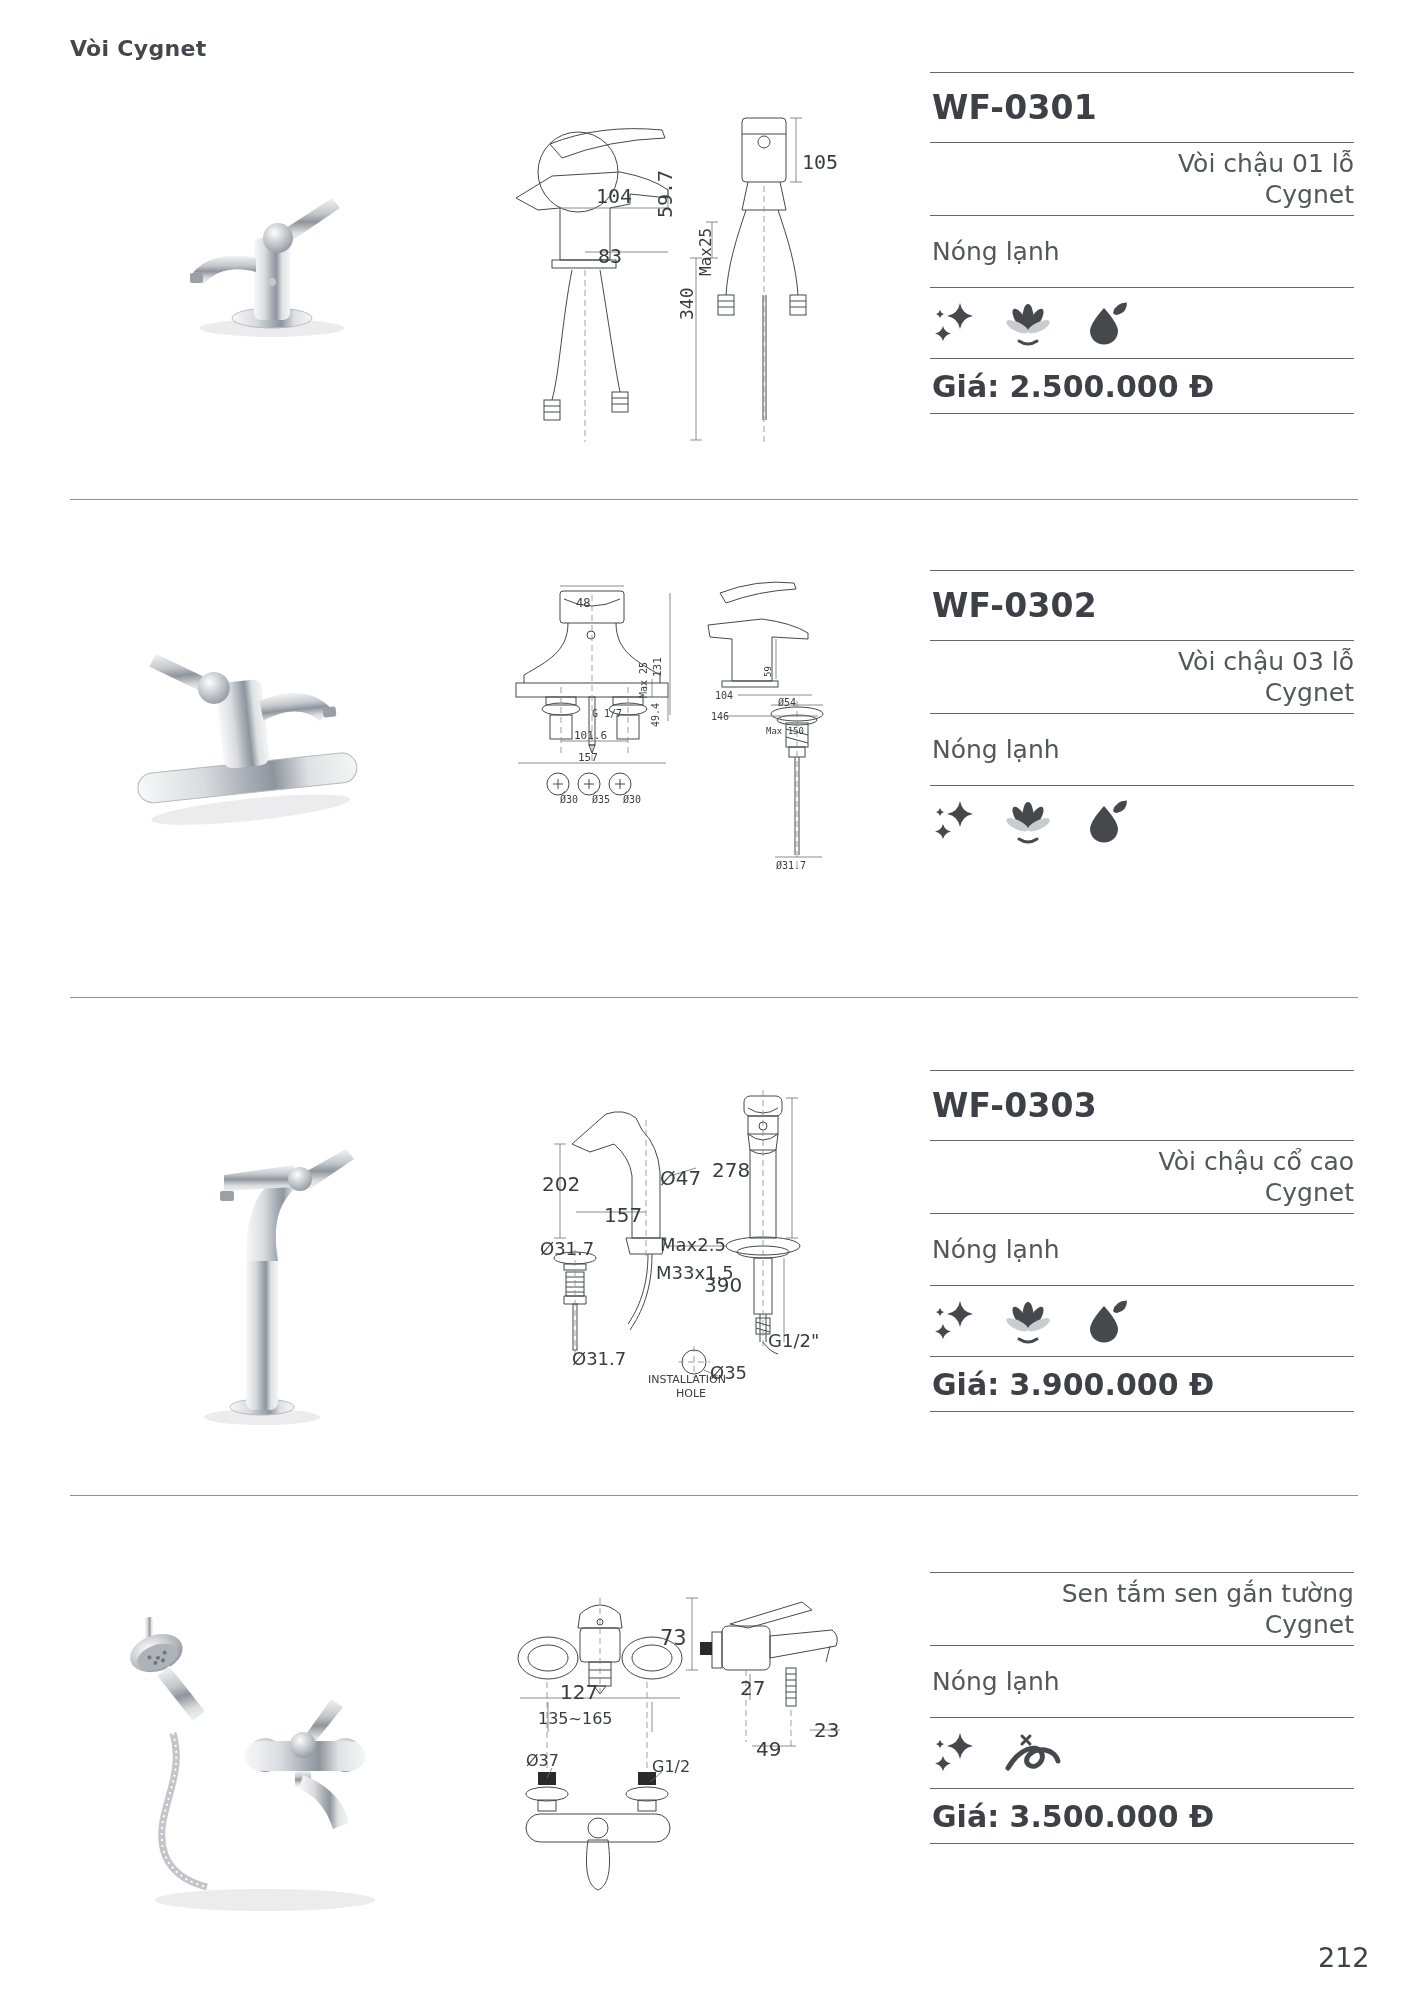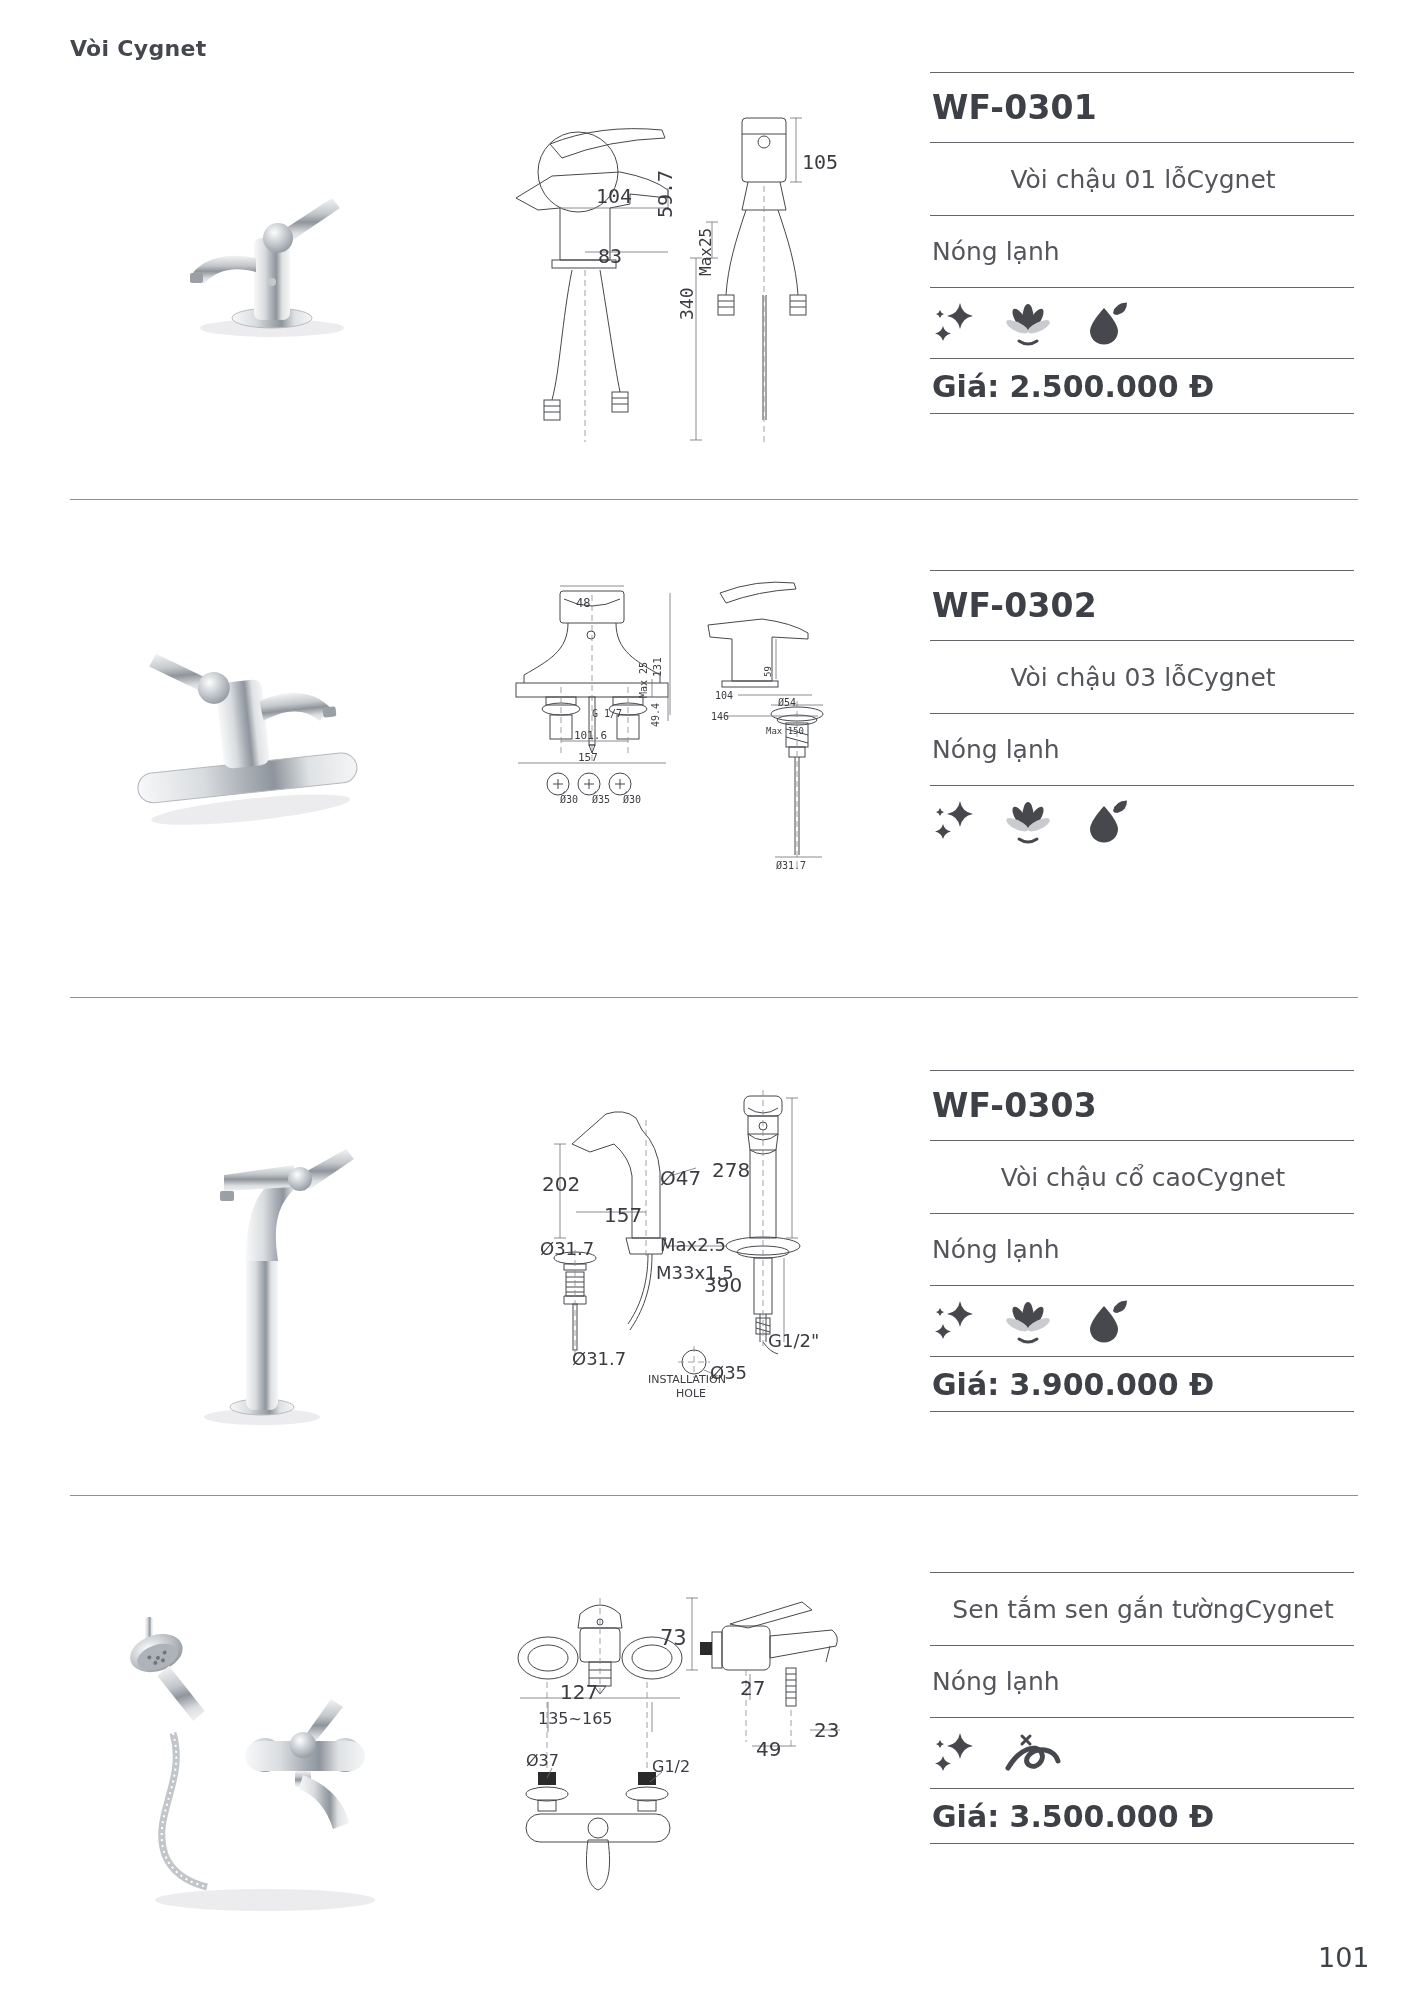--- a/index.html
+++ b/index.html
@@ -6,21 +6,21 @@
   .page{position:relative;width:1428px;height:2000px;background:#ffffff;margin:0 auto;
         font-family:"DejaVu Sans","Liberation Sans",sans-serif;overflow:hidden;}
   .page-header{position:absolute;left:70px;top:36px;font-size:22px;font-weight:700;color:#45474e;letter-spacing:.3px;}
   .page-number{position:absolute;left:1318px;top:1942px;font-size:27px;color:#3f4248;}
   .sep{position:absolute;left:70px;width:1288px;border-top:1.5px solid #8f9195;}
 
   
   .info{position:absolute;left:930px;width:424px;}
   .sec{box-sizing:border-box;border-top:1.5px solid #63656a;display:flex;align-items:center;padding-left:2px;}
   .sec-model{height:70px;font-size:33px;font-weight:700;color:#3d4046;letter-spacing:.2px;}
-  .sec-desc{height:73px;flex-direction:row;align-items:center;justify-content:center;font-size:25px;color:#54565c;line-height:31px;}
+  .sec-desc{height:73px;flex-direction:column;align-items:flex-end;justify-content:center;font-size:25px;color:#54565c;line-height:31px;}
   .sec-temp{height:72px;font-size:25px;color:#54565c;}
   .sec-icons{height:71px;gap:26px;}
   .sec-price{height:56px;font-size:30px;font-weight:700;color:#3d4046;border-bottom:1.5px solid #63656a;}
   .icon{display:inline-flex;align-items:center;}
 
   
   .drawing{position:absolute;}
   .drawing svg{position:absolute;left:0;top:0;}
   .sketch{stroke:#46484c;fill:none;stroke-width:1;}
   .dim{position:absolute;color:#3a3c41;white-space:nowrap;line-height:1;}
@@ -477,14 +477,14 @@
           <svg width="62" height="46" viewBox="0 0 62 46">
             <path d="M8,38 C20,18 36,14 41,22 C46,30 36,40 29,35 C22,30 31,18 45,20 C52,21 57,26 58,31" stroke="#46484e" stroke-width="5" fill="none" stroke-linecap="round"></path>
             <path d="M22,6 L30,14 M30,6 L22,14" stroke="#46484e" stroke-width="3" stroke-linecap="round"></path>
           </svg>
         </span>
       </div>
       <div class="sec sec-price">Giá: 3.500.000 Đ</div>
     </div>
   </div>
 
-  <div class="page-number">101</div>
+  <div class="page-number">212</div>
 </div>
 
 </body></html>

